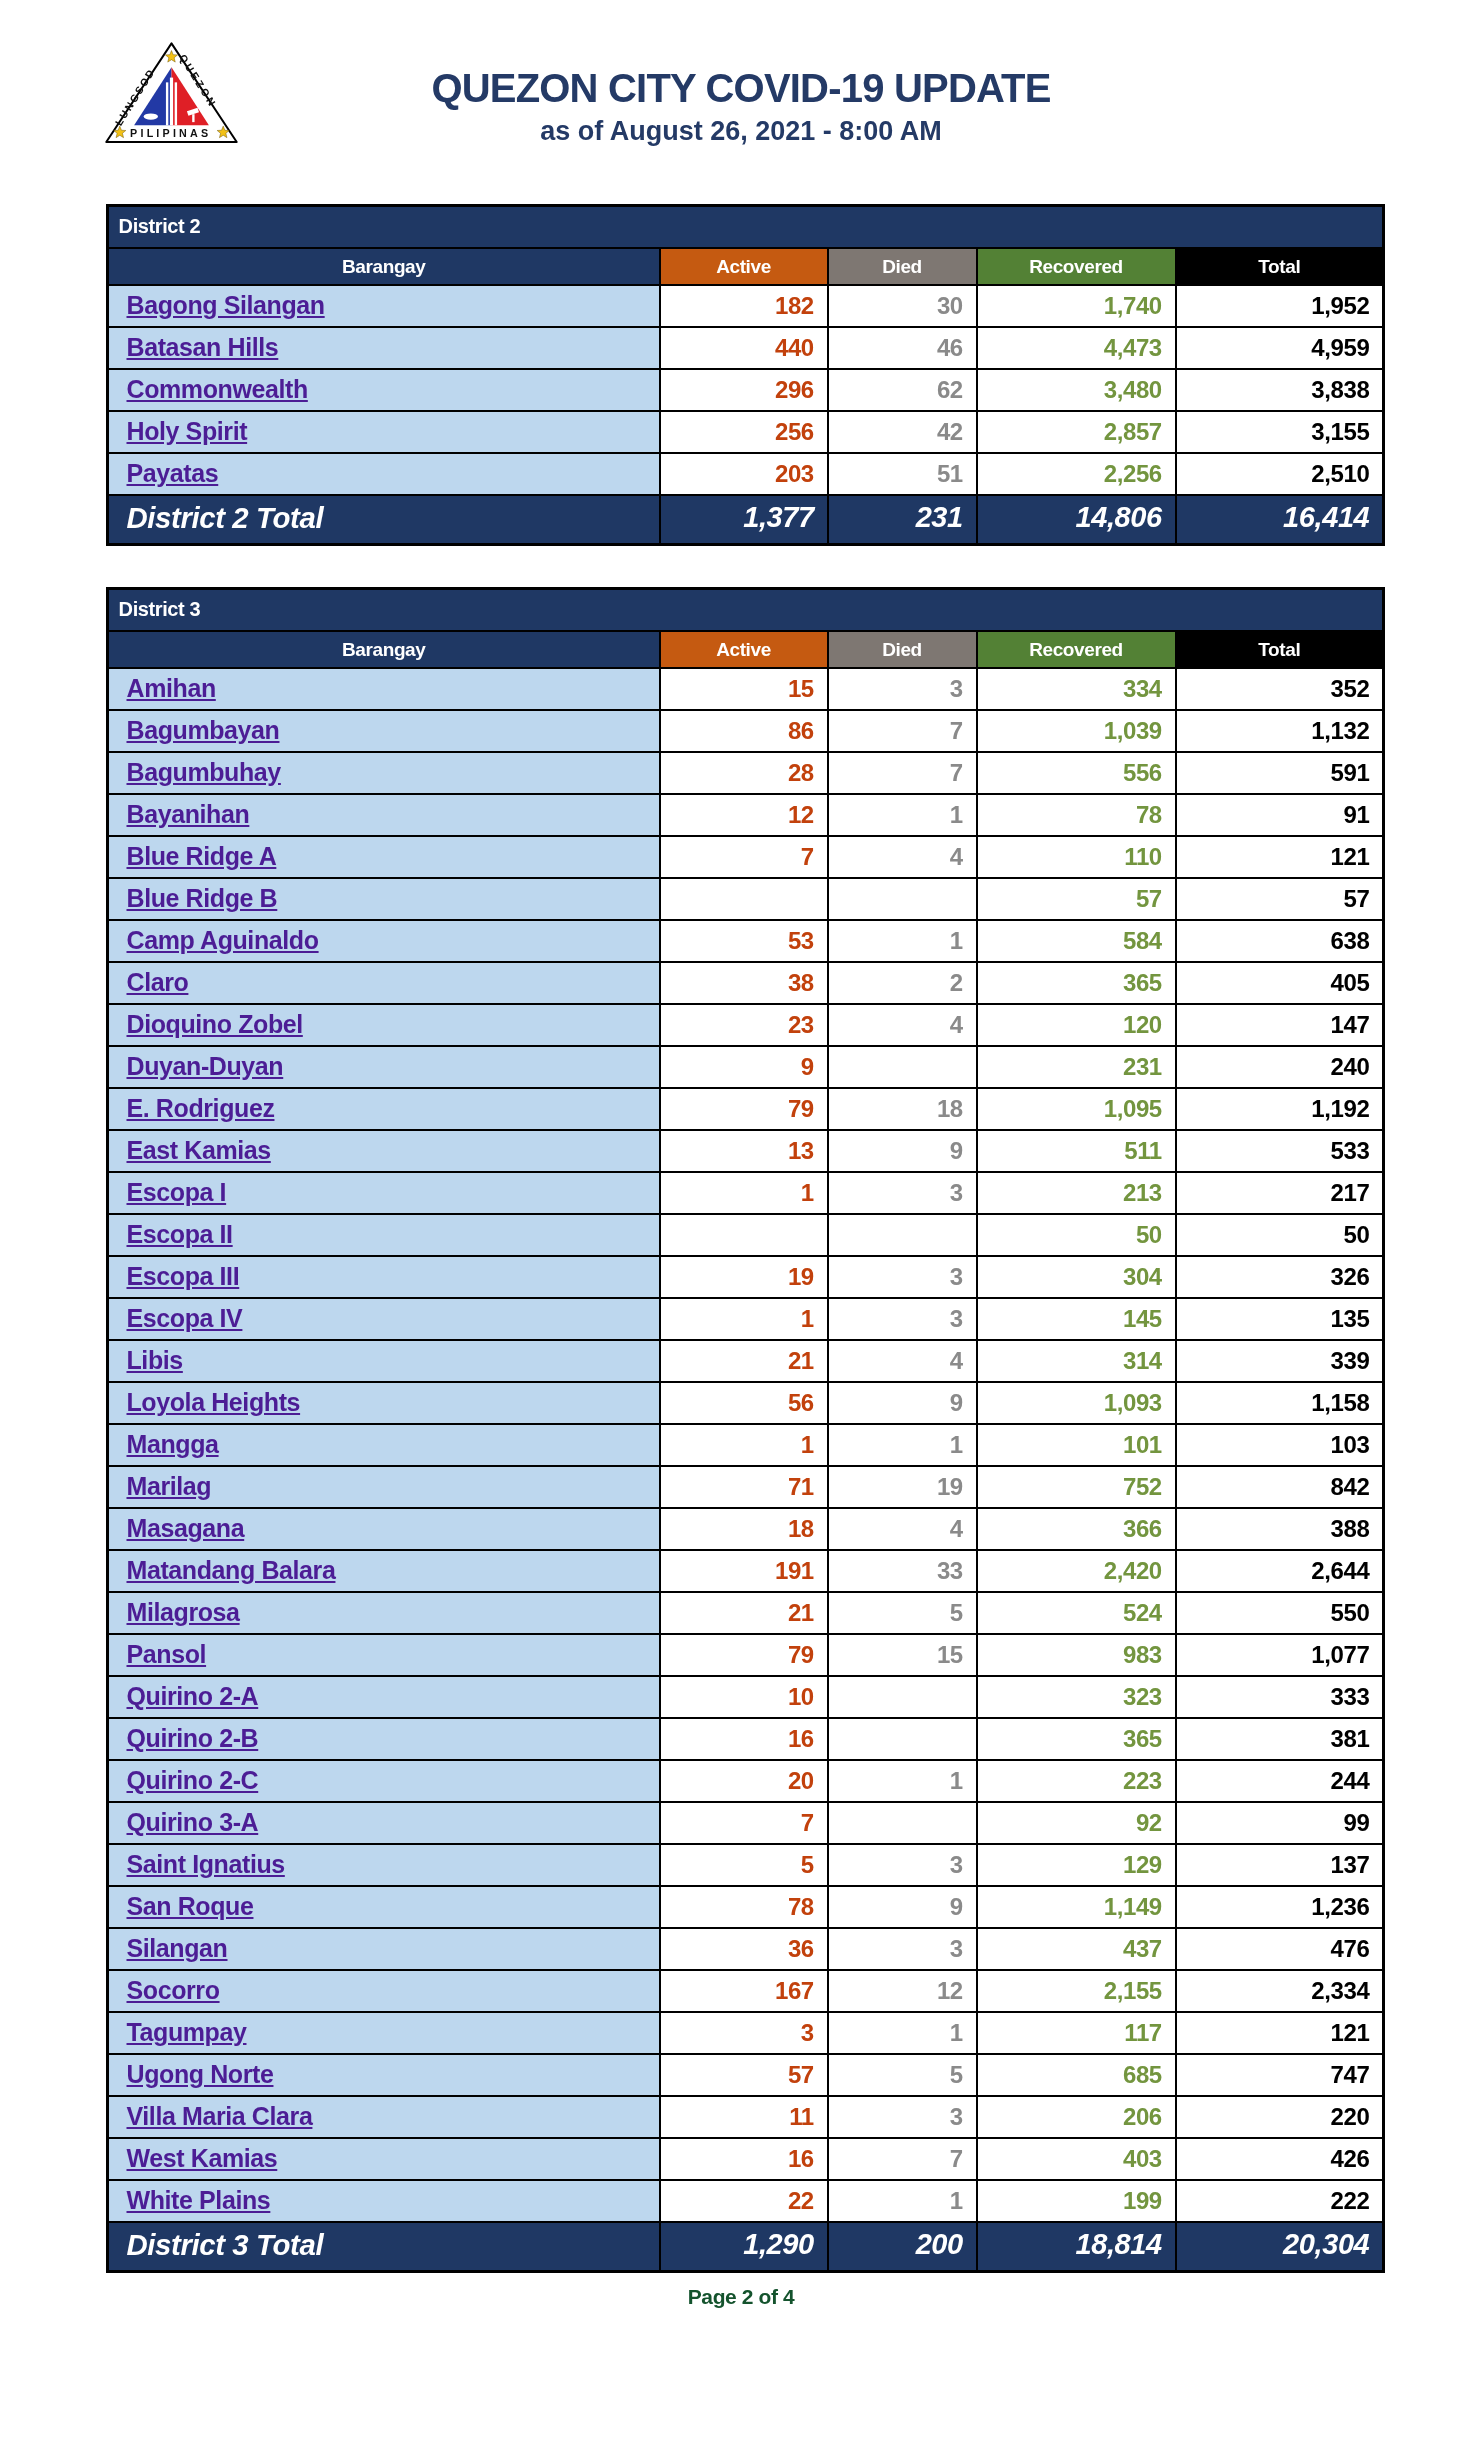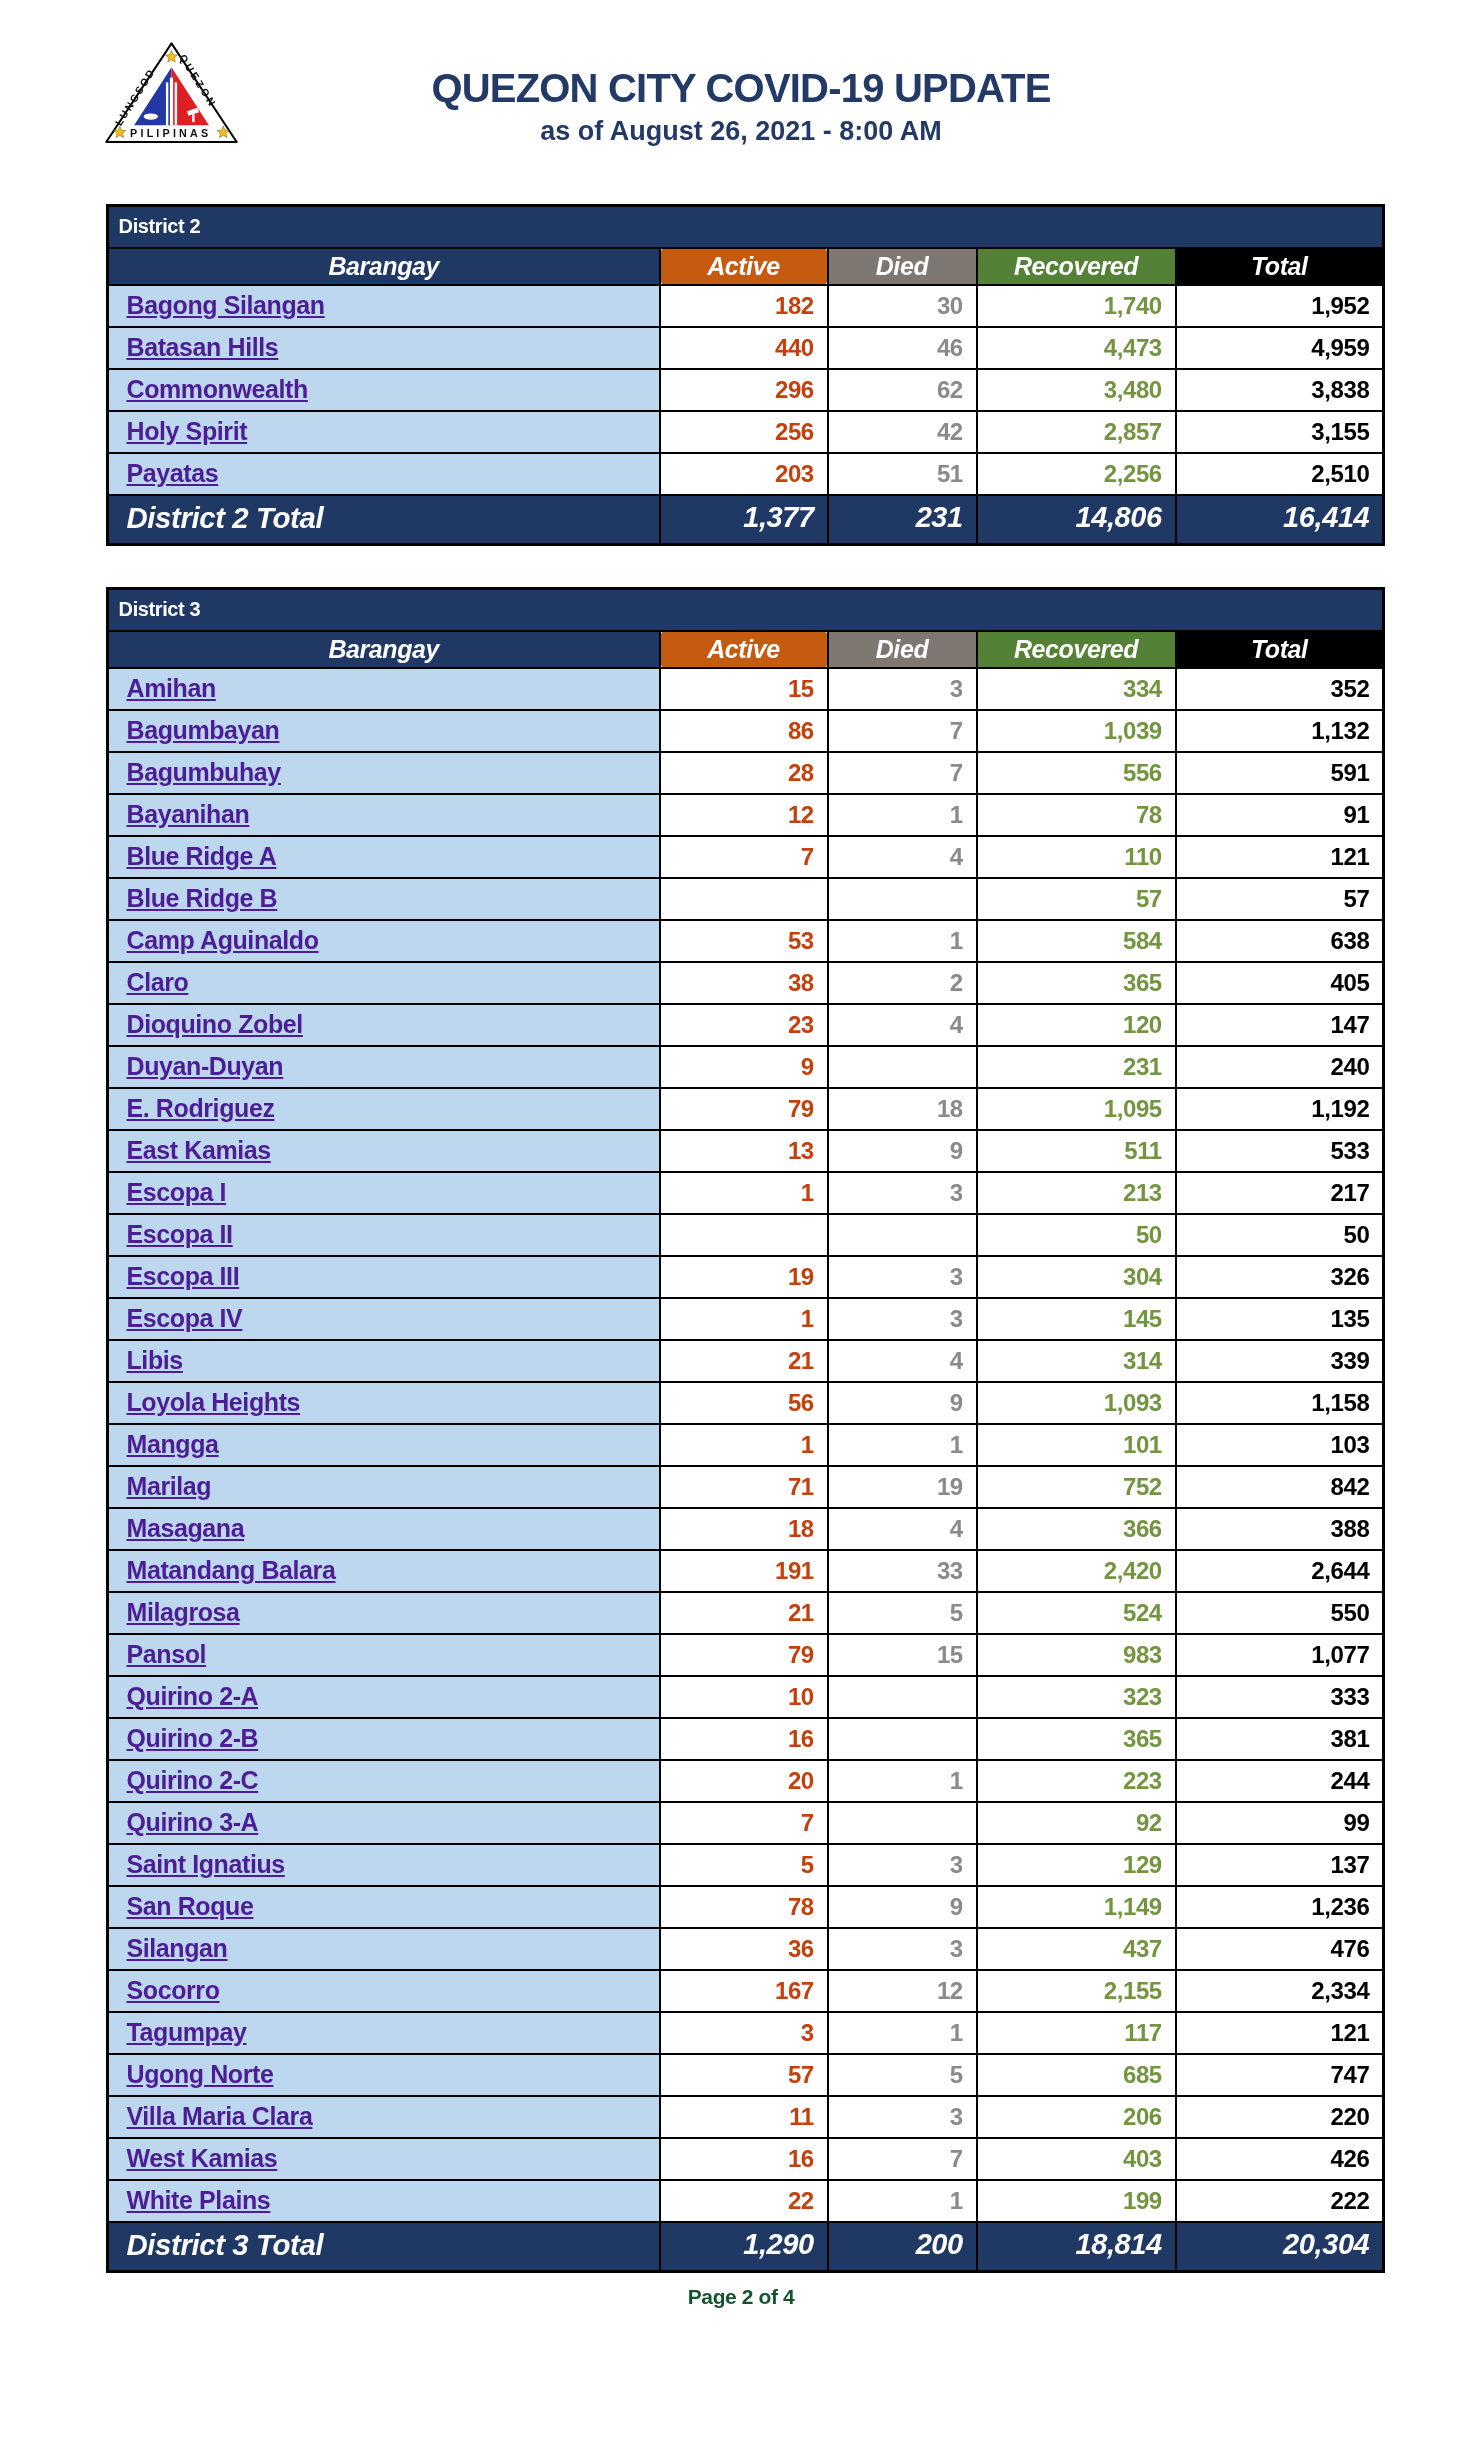--- a/index.html
+++ b/index.html
@@ -41,26 +41,26 @@
   col.c2 { width: 149px; }
   col.c3 { width: 199px; }
   col.c4 { width: 208px; }
 
   .district-bar {
     background: #1F3864; color: #fff; height: 43px;
     font-size: 20px; font-weight: bold; text-align: left;
     padding: 0 0 1.6px 9.6px; letter-spacing: -0.4px;
   }
   .col-head {
-    height: 37px; color: #fff; font-size: 25px;
-    font-weight: bold; font-style: italic; text-align: center;
+    height: 37px; color: #fff; font-size: 19px;
+    font-weight: bold; text-align: center;
     padding: 0; letter-spacing: -0.4px;
   }
   .col-barangay  { background: #1F3864; }
-  .col-active    { background: #C55A11; border-radius: 6px; }
+  .col-active    { background: #C55A11; }
   .col-died      { background: #7E7772; }
   .col-recovered { background: #538135; }
   .col-total     { background: #000000; }
 
   td.cell { height: 42px; background: #fff; }
   td.name {
     background: #BDD7EE; color: #4c1d95; font-size: 25px; font-weight: bold;
     text-align: left; padding: 0 0 1.6px 17.5px; letter-spacing: -0.4px; text-decoration: underline;
   }
   td.val {

